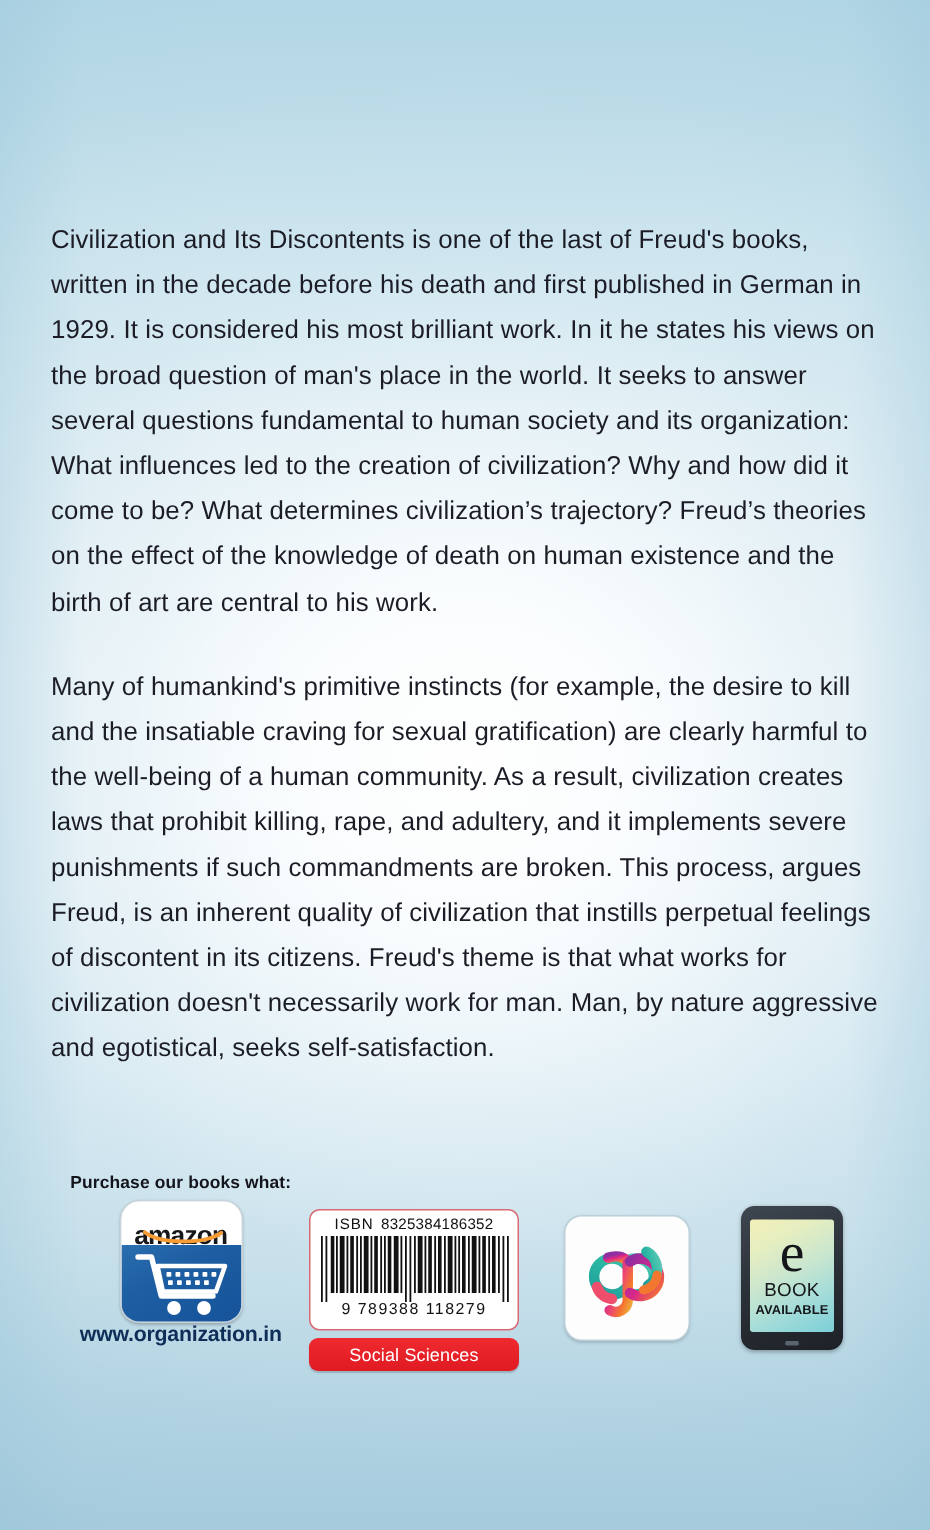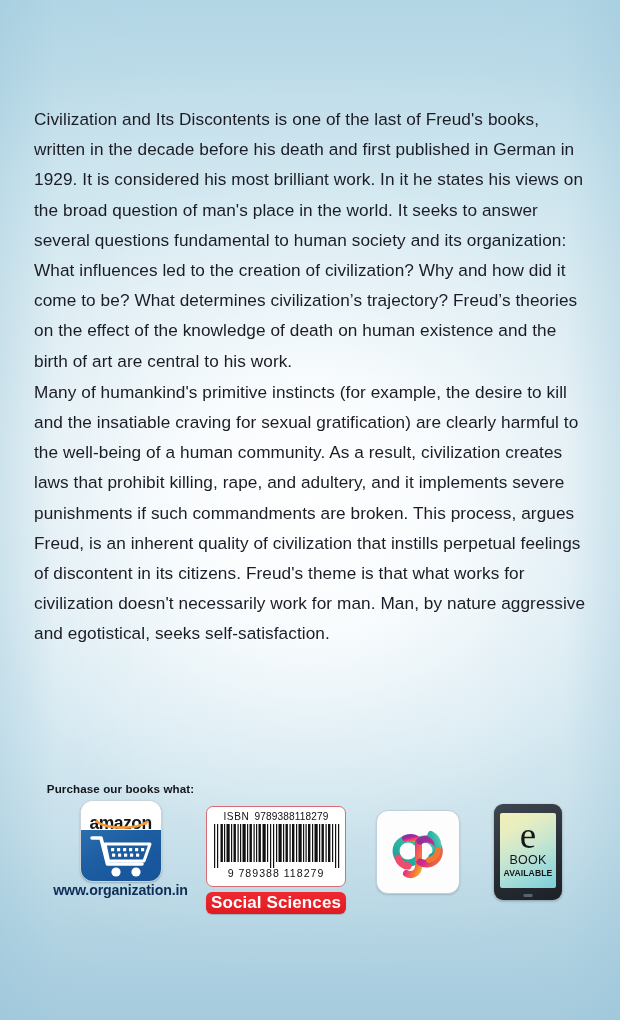--- a/index.html
+++ b/index.html
@@ -59,23 +59,24 @@
     width: 552px;
     z-index: 4;
   }
 
   .blurb p {
     color: #1c1c26;
     font-size: 17.2px;
     line-height: 30.2px;
     letter-spacing: 0.005em;
     text-align: left;
-  }
-
-  .blurb p + p { margin-top: 1px; }
+    margin-top: 40px;
+  }
+
+  .blurb p + p { margin-top: 26px; }
 
   
   .footer {
     position: absolute;
     left: 0;
     top: 782px;
     width: 620px;
     height: 170px;
     z-index: 5;
   }
@@ -220,22 +221,22 @@
     border-radius: 6px;
     height: 22px;
     display: flex;
     align-items: center;
     justify-content: center;
     box-shadow: 0 1px 1px rgba(0,0,0,0.18);
   }
 
   .subject-badge span {
     color: #ffffff;
-    font-size: 17px;
-    font-weight: bold;
+    font-size: 12px;
+    font-weight: normal;
     letter-spacing: 0.1px;
   }
 
   
   .gp-block {
     position: absolute;
     left: 376px;
     top: 28px;
     width: 84px;
     height: 84px;
@@ -365,21 +366,21 @@
           </svg>
         </div>
       </div>
 
       <div class="press-url">www.organization.in</div>
     </div>
 
     <div class="isbn-block">
       <div class="barcode-card">
         <div class="isbn-line">
-          <span class="isbn-label">ISBN</span><span class="isbn-num">9789388118279</span>
+          <span class="isbn-label">ISBN</span><span class="isbn-num">8325384186352</span>
         </div>
         <svg class="bars" viewBox="0 0 130 44" preserveAspectRatio="none">
           <g fill="#111111">
             <rect x="2" y="0" width="1.2" height="44"></rect>
             <rect x="5" y="0" width="1.2" height="44"></rect>
             <rect x="8.5" y="0" width="2.4" height="38"></rect>
             <rect x="12" y="0" width="1.2" height="38"></rect>
             <rect x="14.5" y="0" width="3.2" height="38"></rect>
             <rect x="19" y="0" width="1.2" height="38"></rect>
             <rect x="21.5" y="0" width="2.4" height="38"></rect>

